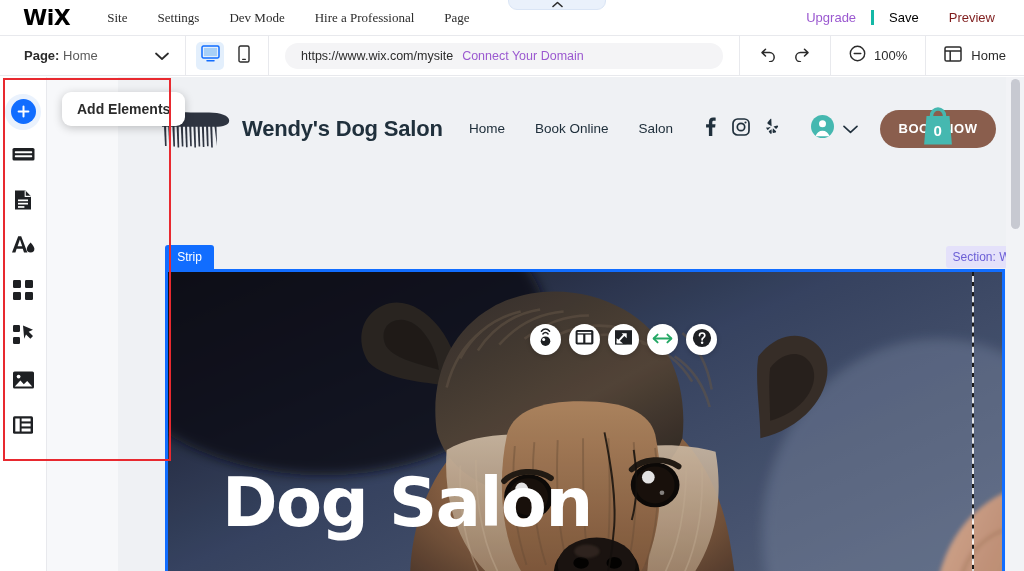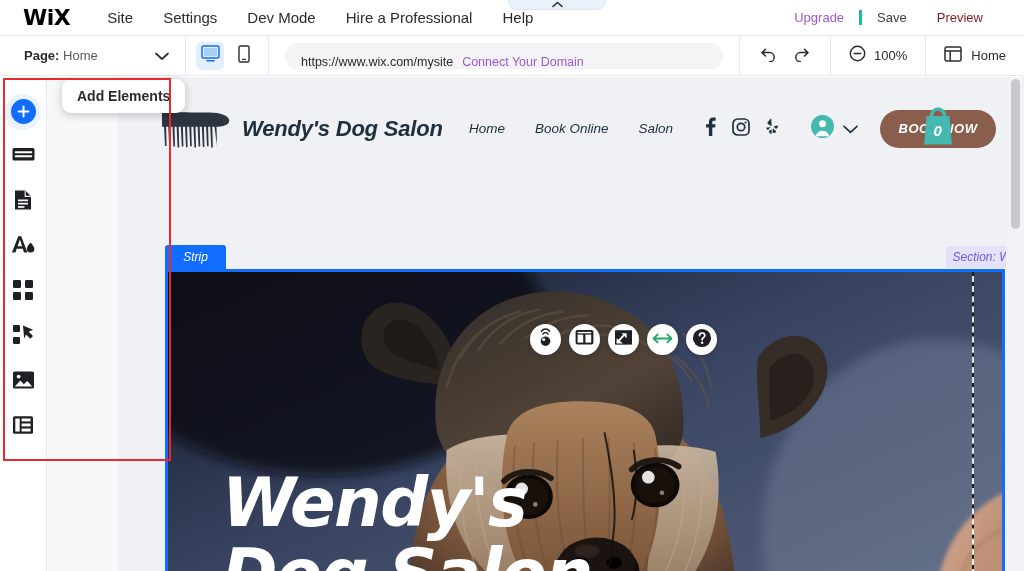--- a/index.html
+++ b/index.html
@@ -18,27 +18,28 @@
     background: #fff; border-bottom: 1px solid #e8e9ed;
     display: flex; align-items: center; z-index: 40;
   }
   .wix-logo {
     margin-left: 23px; font-size: 22px; font-weight: bold;
     letter-spacing: -0.5px; color: #000; font-family: "DejaVu Sans", sans-serif;
     line-height: 1;
   }
   .topmenu { display: flex; align-items: center; margin-left: 22px; }
   .topmenu-item {
-    font-size: 15px; color: #2b2b2b; padding: 0 15px; cursor: default;
+    font-size: 13px; color: #2b2b2b; padding: 0 15px; cursor: default;
     white-space: nowrap;
-  }
-  .top-right { margin-left: auto; display: flex; align-items: flex-end; padding-right: 26px; }
+    font-family: Liberation Serif, serif;
+  }
+  .top-right { margin-left: auto; display: flex; align-items: flex-end; padding-right: 14px; }
   .top-right .ta { font-size: 13px; padding: 0 15px; white-space: nowrap; }
   .ta.upgrade { color: #9b59d0; }
-  .ta.save { color: #404040; border-left: 3px solid #14b8a6; }
+  .ta.save { color: #000000; border-left: 3px solid #14b8a6; }
   .ta.preview { color: #7f1d1d; }
   .collapse-tab {
     position: absolute; left: 508px; top: -10px; width: 98px; height: 20px;
     background: #eaf1fb; border: 1px solid #dae5f5; border-radius: 0 0 9px 9px;
     display: flex; align-items: flex-end; justify-content: center; padding-bottom: 1px;
   }
   .collapse-tab svg { display:block; }
 
   
   .toolbar2 {
@@ -56,21 +57,21 @@
   .page-selector .chev { margin-left: auto; margin-right: 16px; }
   .device-grp { display: flex; align-items: center; height: 40px; padding: 0 10px;
     border-right: 1px solid #e8e9ed; gap: 6px; }
   .dev-btn { width: 28px; height: 28px; border-radius: 5px; display: flex;
     align-items: center; justify-content: center; }
   .dev-btn.active { background: #e3effc; }
   .urlwrap { flex: 1; display: flex; align-items: center; padding: 0 16px; height: 40px;
     border-right: 1px solid #e8e9ed; }
   .urlbar {
     width: 100%; height: 26px; background: #f4f4f6; border-radius: 13px;
-    display: flex; align-items: flex-end; padding: 0 16px; gap: 9px;
+    display: flex; align-items: center; padding: 0 16px; gap: 9px;
   }
   .urlbar .u { font-size: 12.5px; color: #2b2b2b; }
   .urlbar .cd { font-size: 12.5px; color: #9b59d0; }
   .undo-grp { display: flex; align-items: center; gap: 16px; padding: 0 20px;
     height: 40px; border-right: 1px solid #e8e9ed; }
   .zoom-grp { display: flex; align-items: center; gap: 8px; padding: 0 18px;
     height: 40px; border-right: 1px solid #e8e9ed; }
   .zoom-grp .z { font-size: 13px; color: #2b2b2b; }
   .tools-grp { display: flex; align-items: center; gap: 9px; padding: 0 18px 0 18px; height: 40px; }
   .tools-grp .t { font-size: 13px; color: #2b2b2b; }
@@ -88,30 +89,30 @@
     width: 36px; height: 36px; border-radius: 50%; background: #eaf2fd;
     display: flex; align-items: center; justify-content: center;
   }
   .add-circle {
     width: 25px; height: 25px; border-radius: 50%; background: #116dff;
     display: flex; align-items: center; justify-content: center;
   }
 
   
   .tooltip {
-    position: absolute; left: 62px; top: 79px; z-index: 46;
+    position: absolute; left: 62px; top: 92px; z-index: 46;
     background: #fff; border-radius: 9px; padding: 9px 15px;
     box-shadow: 0 2px 10px rgba(0,0,0,0.22);
     font-size: 14px; color: #2b2b2b; font-weight: bold; white-space: nowrap;
   }
 
   
   .canvas {
     position: absolute; left: 47px; top: 77px; right: 0; bottom: 0;
-    background: #eceff4; overflow: hidden; font-style: italic;
+    background: #eceff4; overflow: hidden;
   }
   .gutter-l { position: absolute; left: 0; top: 0; width: 71px; bottom: 0; background: #f7f8fa; }
   .site-area { position: absolute; left: 71px; top: 0; right: 18px; bottom: 0; background: #eff1f4; }
 
   
   .site-header {
     position: absolute; left: 71px; top: 0; right: 18px; height: 103px;
     background: #eff1f4; display: flex; align-items: center;
   }
   .brand-logo { margin-left: 36px; width: 76px; height: 42px; }
@@ -128,21 +129,21 @@
     background: #8a5e4d; color: #fff; font-size: 13px; font-weight: bold;
     letter-spacing: 0.6px; display: flex; align-items: center; justify-content: center;
     position: relative;
   }
   .cart-badge {
     position: absolute; left: 36px; top: -6px; width: 44px; height: 46px;
   }
 
   
   .strip-tab {
-    position: absolute; left: 118px; top: 168px; width: 61px; height: 24px;
+    position: absolute; left: 118px; top: 168px; width: 49px; height: 24px;
     background: #116dff; color: #fff; font-size: 12px; border-radius: 3px 3px 0 0;
     display: flex; align-items: center; justify-content: center; z-index: 22;
   }
   .section-tag {
     position: absolute; right: 0; top: 169px; height: 22px; background: #e4e1fa;
     color: #6b5fd6; font-size: 12px; display: flex; align-items: center;
     padding: 0 7px; border-radius: 3px 0 0 3px; z-index: 22; white-space: nowrap;
   }
   .strip {
     position: absolute; left: 118px; top: 192px; right: 19px; bottom: -10px;
@@ -202,21 +203,21 @@
 
 <div id="app">
 
   <div class="topbar">
     <div class="wix-logo">WiX</div>
     <div class="topmenu">
       <div class="topmenu-item">Site</div>
       <div class="topmenu-item">Settings</div>
       <div class="topmenu-item">Dev Mode</div>
       <div class="topmenu-item">Hire a Professional</div>
-      <div class="topmenu-item">Help</div>
+      <div class="topmenu-item">Page</div>
     </div>
     <div class="top-right">
       <div class="ta upgrade">Upgrade</div>
       <div class="ta save">Save</div>
       <div class="ta preview">Preview</div>
     </div>
     <div class="collapse-tab">
       <span>
         <svg width="11" height="7" viewBox="0 0 11 7">
             <path d="M1 5.5L5.5 1.5L10 5.5" stroke="#2b2b2b" stroke-width="1.6" fill="none" stroke-linecap="round" stroke-linejoin="round"></path>
@@ -606,21 +607,20 @@
             <path d="M366 360c18 14 44 20 74 20s56-6 74-20c-6 14-24 20-74 20s-68-6-74-20z" fill="#8a6546" opacity="0.6"></path>
           </g>
 
           <rect width="856" height="380" fill="#000" opacity="0.06"></rect>
         </svg>
       </div>
 
       <div class="guide-line"></div>
 
       <div class="hero-text">
-        <div>Wendy's</div>
         <div>Dog Salon</div>
       </div>
     </div>
 
     <div class="float-toolbar">
 
       <div class="circ-btn">
         <span>
           <svg width="17" height="19" viewBox="0 0 17 19">
             <path d="M4.4 3.2c1.2-1.5 2.9-2.2 4.1-2.2s2.9.7 4.1 2.2" fill="none" stroke="#1e2023" stroke-width="1.5" stroke-linecap="round"></path>

